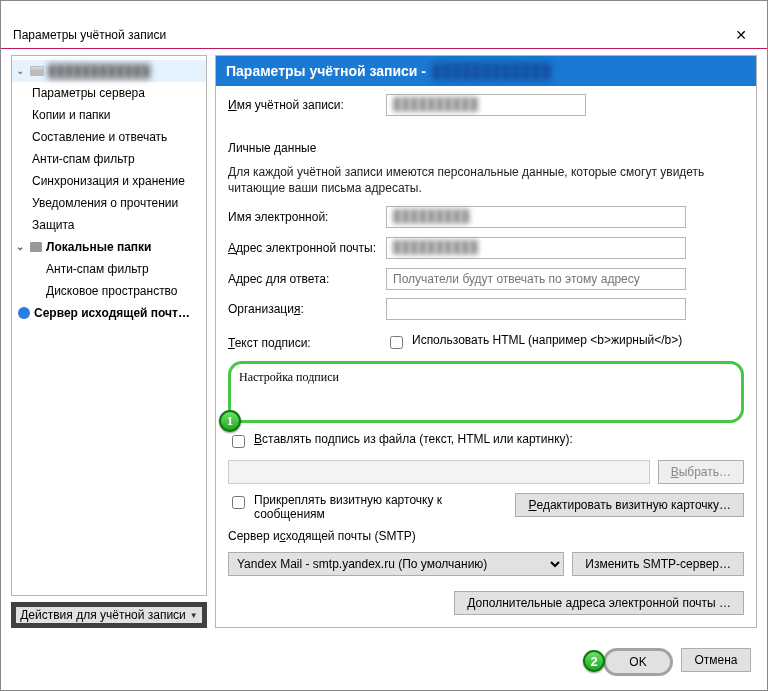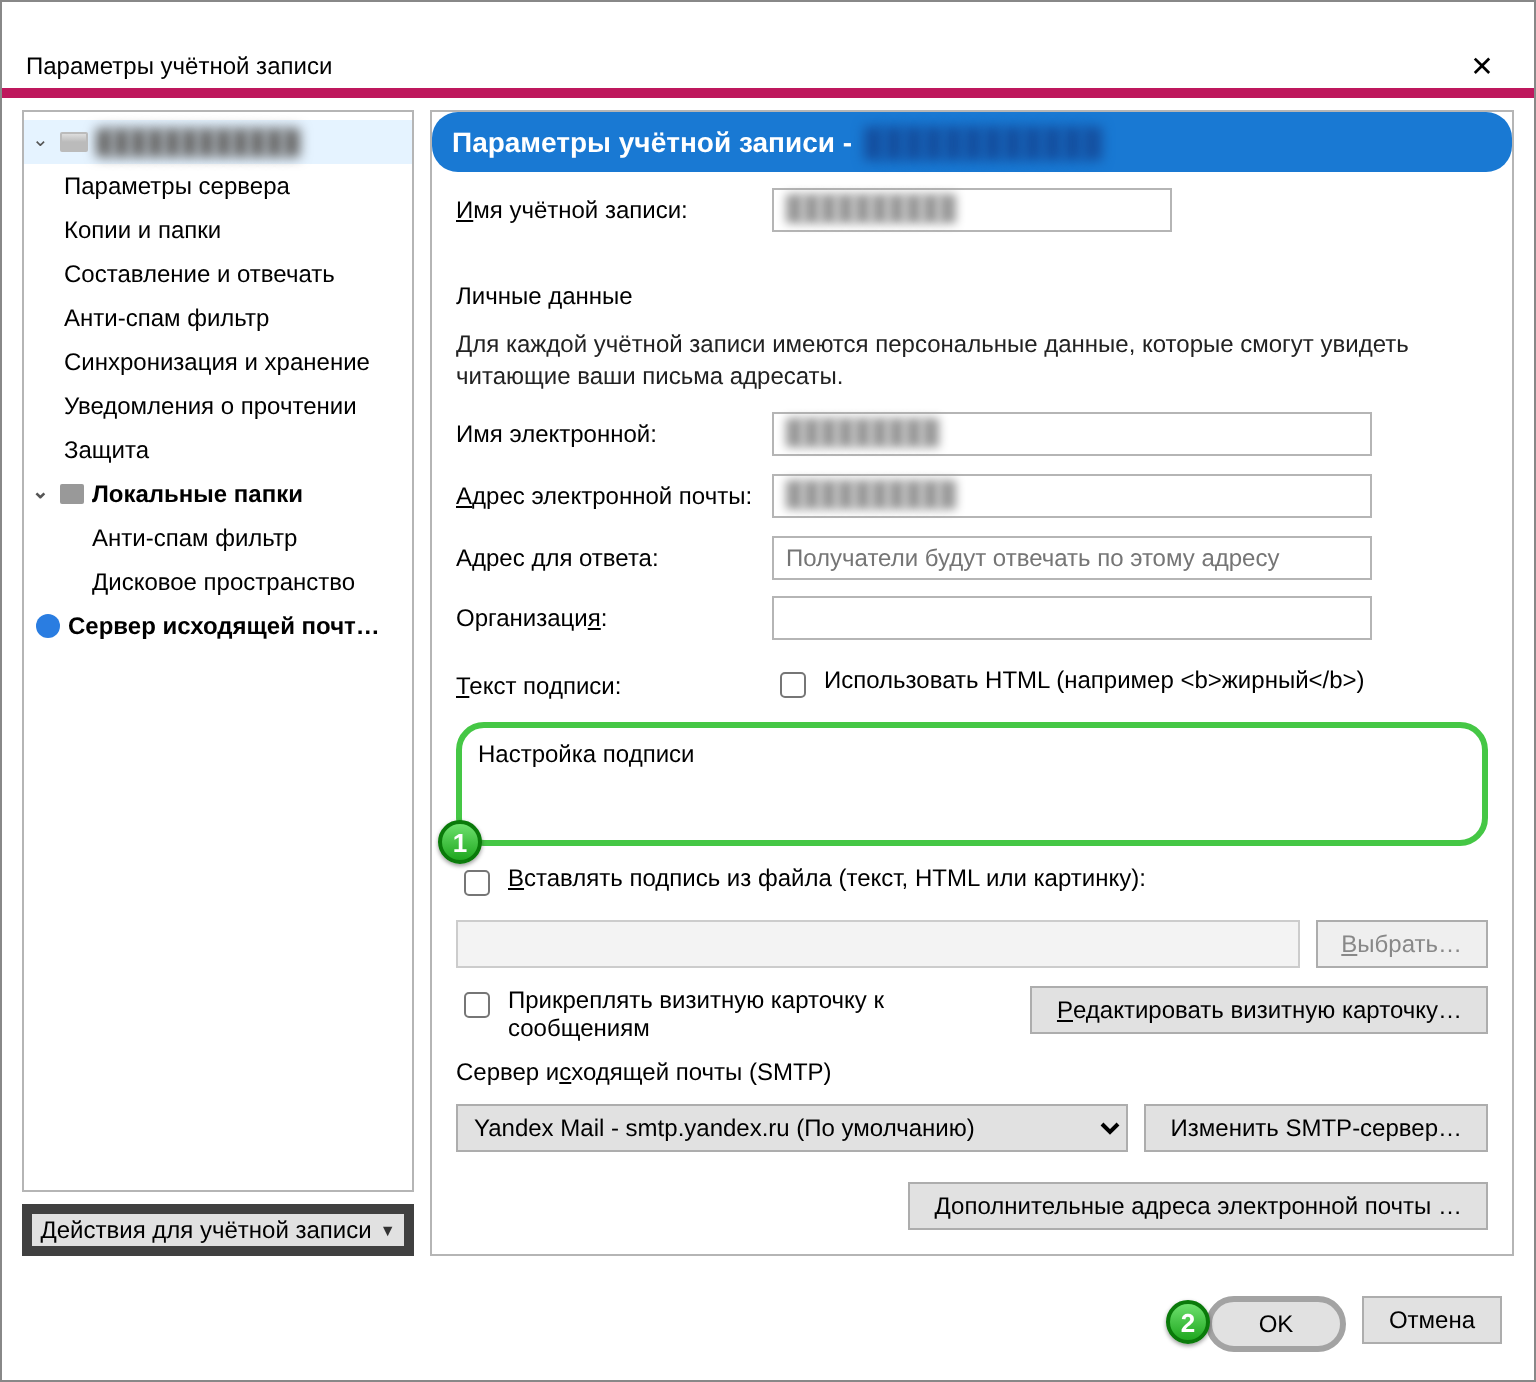--- a/index.html
+++ b/index.html
@@ -20,21 +20,21 @@
     position: relative;
     display: flex;
     flex-direction: column;
     padding-top: 20px;
   }
   .titlebar {
     height: 28px;
     display: flex;
     align-items: center;
     padding: 0 8px;
-    border-bottom: 5px solid #be185d;
+    border-bottom: 1px solid #be185d;
   }
   .titlebar-title { flex: 1; font-size: 12px; padding-left: 4px; }
   .close-btn {
     width: 36px; height: 24px;
     display:flex; align-items:center; justify-content:center;
     font-size:14px; cursor:pointer;
   }
   .body {
     flex: 1;
     display: flex;
@@ -92,21 +92,21 @@
     background:#fff;
     display:flex; flex-direction:column;
     overflow:hidden;
   }
   .banner {
     background:#1979d3;
     color:#fff;
     padding:7px 10px;
     font-size:14px;
     font-weight:600;
-    display:flex; gap:6px;border-radius:13px;
+    display:flex; gap:6px;
   }
   .banner .blur { text-shadow:0 0 6px #1550a0; }
   .content {
     padding:8px 12px 12px 12px;
     overflow:auto;
     flex:1;
     display:flex; flex-direction:column;
     gap:6px;
     justify-content:space-between;
   }
@@ -122,20 +122,21 @@
   }
   .field.blur { color:transparent; text-shadow:0 0 5px #999;}
   .section-title { margin-top:16px; }
   .section-desc { color:#222; line-height:1.4; }
   .sig-area {
     position:relative;
     border:3px solid #45c745;
     border-radius:14px;
     padding:4px 6px;
     height:62px;
+    font-family:Liberation Serif, serif;
   }
   .sig-area textarea {
     width:100%; height:100%;
     border:none; resize:none; outline:none;
     font-family:inherit; font-size:12px;
   }
   .callout {
     position:absolute;
     width:22px; height:22px;
     border-radius:50%;

